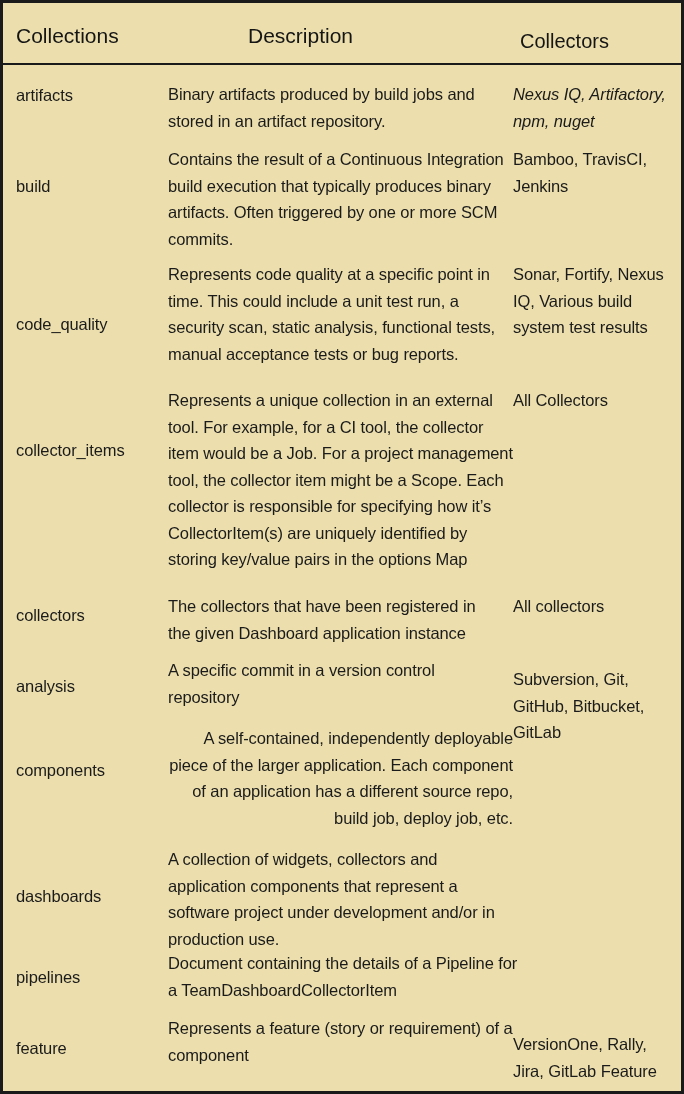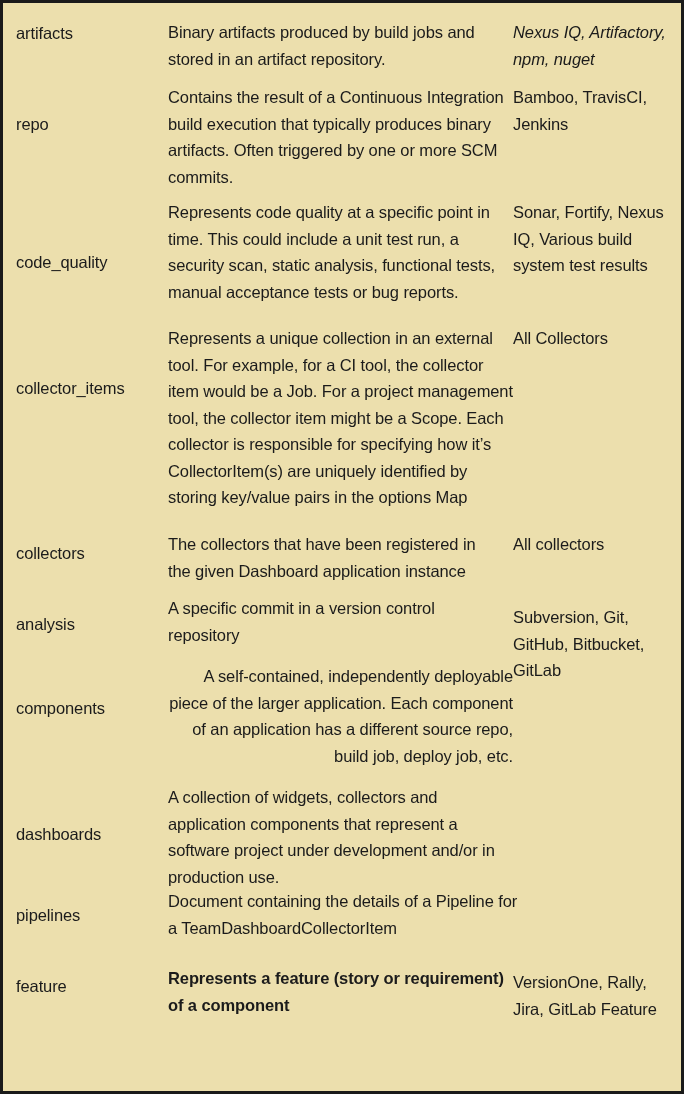--- a/index.html
+++ b/index.html
@@ -76,29 +76,34 @@
   .cell-coll {
     left: 510px;
     width: 172px;
   }
 </style>
 </head>
 <body>
 
 <div id="table-root">
 
+  <div class="thead">
+    <div class="th th-collections">Collections</div>
+    <div class="th th-description">Description</div>
+    <div class="th th-collectors">Collectors</div>
+  </div>
 
   <div class="tbody" id="tbody">
       <div class="row" style="top: 16px;">
         <div class="cell cell-name" style="top: 1px;">artifacts</div>
         <div class="cell cell-desc" style="top: 0px; width: 330px;">Binary artifacts produced by build jobs and stored in an artifact repository.</div>
         <div class="cell cell-coll" style="top: 0px; width: 168px; font-style: italic;">Nexus IQ, Artifactory, npm, nuget</div>
       </div>
       <div class="row" style="top: 81px;">
-        <div class="cell cell-name" style="top: 27px;">repo</div>
+        <div class="cell cell-name" style="top: 27px;">build</div>
         <div class="cell cell-desc" style="top: 0px; width: 340px;">Contains the result of a Continuous Integration build execution that typically produces binary artifacts. Often triggered by one or more SCM commits.</div>
         <div class="cell cell-coll" style="top: 0px; width: 150px;">Bamboo, TravisCI, Jenkins</div>
       </div>
       <div class="row" style="top: 196px;">
         <div class="cell cell-name" style="top: 50px;">code_quality</div>
         <div class="cell cell-desc" style="top: 0px; width: 335px;">Represents code quality at a specific point in time. This could include a unit test run, a security scan, static analysis, functional tests, manual acceptance tests or bug reports.</div>
         <div class="cell cell-coll" style="top: 0px; width: 175px;">Sonar, Fortify, Nexus IQ, Various build system test results</div>
       </div>
       <div class="row" style="top: 322px;">
         <div class="cell cell-name" style="top: 50px;">collector_items</div>
@@ -122,18 +127,18 @@
       <div class="row" style="top: 781px;">
         <div class="cell cell-name" style="top: 37px;">dashboards</div>
         <div class="cell cell-desc" style="top: 0px; width: 345px;">A collection of widgets, collectors and application components that represent a software project under development and/or in production use.</div>
       </div>
       <div class="row" style="top: 885px;">
         <div class="cell cell-name" style="top: 14px;">pipelines</div>
         <div class="cell cell-desc" style="top: 0px; width: 350px;">Document containing the details of a Pipeline for a TeamDashboardCollectorItem</div>
       </div>
       <div class="row" style="top: 950px;">
         <div class="cell cell-name" style="top: 20px;">feature</div>
-        <div class="cell cell-desc" style="top: 12px; width: 345px; font-weight: bold;">Represents a feature (story or requirement) of a component</div>
+        <div class="cell cell-desc" style="top: 0px; width: 345px;">Represents a feature (story or requirement) of a component</div>
         <div class="cell cell-coll" style="top: 16px; width: 160px;">VersionOne, Rally, Jira, GitLab Feature</div>
       </div>
     </div>
 
 </div>
 
 </body></html>

